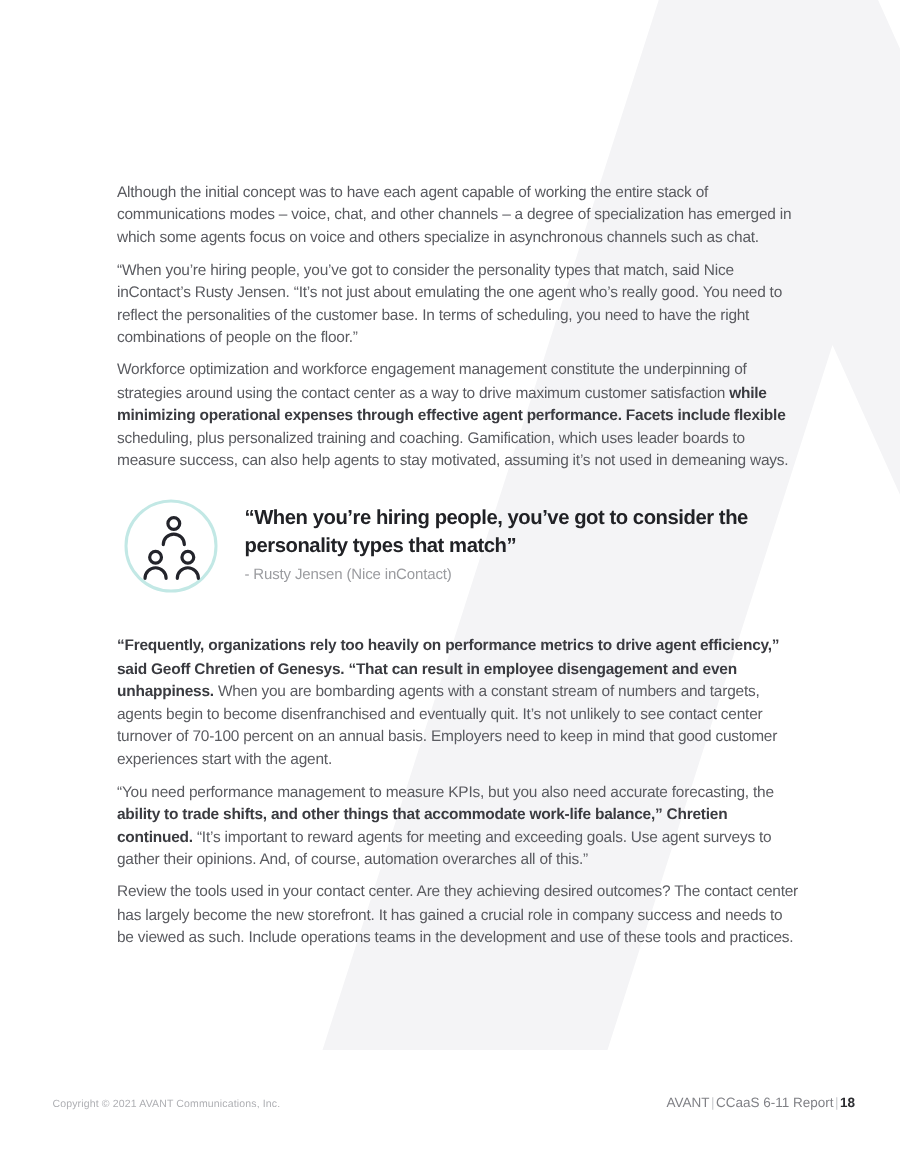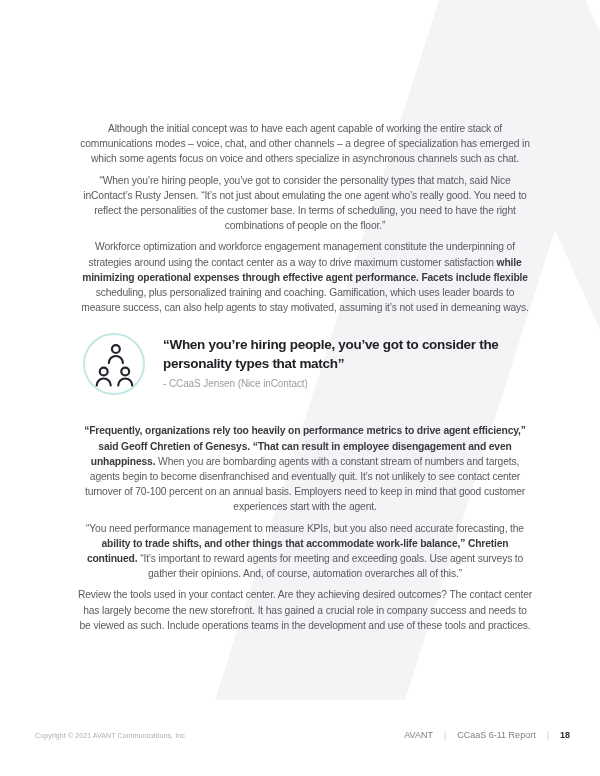--- a/index.html
+++ b/index.html
@@ -8,21 +8,21 @@
     background:#ffffff;
     font-family:"Liberation Sans","DejaVu Sans",sans-serif;
   }
   .watermark{position:absolute;left:0;top:0;width:600px;height:776px;z-index:0;pointer-events:none;}
   .content{
     position:absolute;left:78px;top:121px;width:454px;z-index:1;
   }
   .para{
     margin:0 0 6px 0;
     font-size:10.3px;line-height:15.2px;letter-spacing:-0.15px;
-    color:#5a5b60;text-align:center;
+    color:#5a5b60;text-align:left;
   }
   .para b{color:#3a3b40;font-weight:bold;}
   .quote-block{
     margin-top:18px;margin-bottom:26px;height:64px;position:relative;
   }
   .icon-circle{
     position:absolute;left:5px;top:0;width:58px;height:58px;
     border:2px solid #c2e8e5;border-radius:50%;background:#ffffff;
     display:flex;align-items:center;justify-content:center;
   }
@@ -34,21 +34,21 @@
     font-weight:bold;color:#212226;
   }
   .quote-attribution{
     margin-top:5px;font-size:10px;color:#9b9ca0;letter-spacing:-0.1px;
   }
   .footer{
     position:absolute;left:35px;right:30px;top:730px;z-index:1;
     display:flex;justify-content:space-between;align-items:baseline;
   }
   .footer-left{font-size:7px;color:#aeafb3;letter-spacing:0.1px;}
-  .footer-right{font-size:9px;color:#808186;display:flex;gap:11px;align-items:baseline;}
+  .footer-right{font-size:9px;color:#808186;display:flex;gap:1px;align-items:baseline;}
   .footer-divider{color:#cbccd0;}
   .footer-page{font-weight:bold;color:#2b2c30;}
 </style>
 </head>
 <body>
 
 <svg class="watermark" viewBox="0 0 600 776" xmlns="http://www.w3.org/2000/svg" aria-hidden="true">
   <path d="M500,-190 L215,700 L900,700 Z M555,230 L405,700 L767,700 Z" fill="#f4f4f6" fill-rule="evenodd"></path>
 </svg>
 
@@ -68,21 +68,21 @@
           <path d="M25.5,30 a7.5,7.5 0 0 1 15,0"></path>
           <circle cx="20" cy="39" r="4.2"></circle>
           <path d="M12.5,54 a7.5,7.5 0 0 1 15,0"></path>
           <circle cx="43" cy="39" r="4.2"></circle>
           <path d="M35.5,54 a7.5,7.5 0 0 1 15,0"></path>
         </g>
       </svg>
     </div>
     <div class="quote-text-wrap">
       <h2 class="quote-heading">“When you’re hiring people, you’ve got to consider the personality types that match”</h2>
-      <div class="quote-attribution">- CCaaS Jensen (Nice inContact)</div>
+      <div class="quote-attribution">- Rusty Jensen (Nice inContact)</div>
     </div>
   </section>
 
   <div id="paragraphs-bottom">
       <p class="para"><b>“Frequently, organizations rely too heavily on performance metrics to drive agent efficiency,” said Geoff Chretien of Genesys. “That can result in employee disengagement and even unhappiness. </b><span>When you are bombarding agents with a constant stream of numbers and targets, agents begin to become disenfranchised and eventually quit. It’s not unlikely to see contact center turnover of 70-100 percent on an annual basis. Employers need to keep in mind that good customer experiences start with the agent.</span></p>
       <p class="para"><span>“You need performance management to measure KPIs, but you also need accurate forecasting, the </span><b>ability to trade shifts, and other things that accommodate work-life balance,” Chretien continued. </b><span>“It’s important to reward agents for meeting and exceeding goals. Use agent surveys to gather their opinions. And, of course, automation overarches all of this.”</span></p>
       <p class="para"><span>Review the tools used in your contact center. Are they achieving desired outcomes? The contact center has largely become the new storefront. It has gained a crucial role in company success and needs to be viewed as such. Include operations teams in the development and use of these tools and practices.</span></p>
     </div>
 
 </main>

